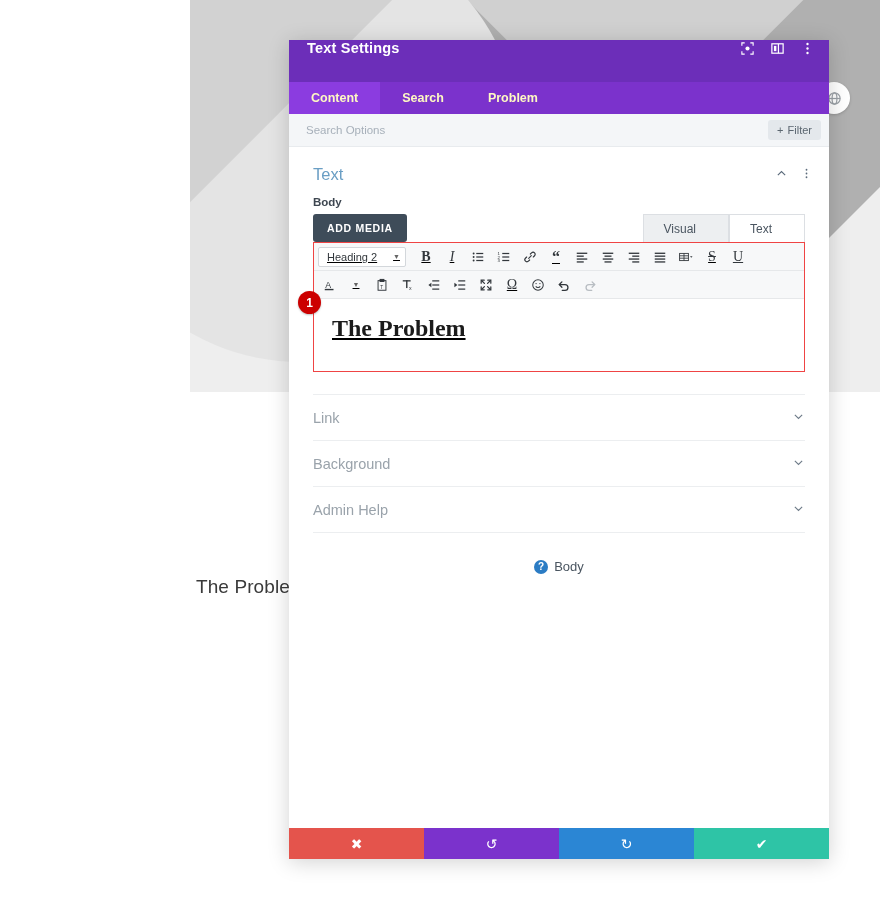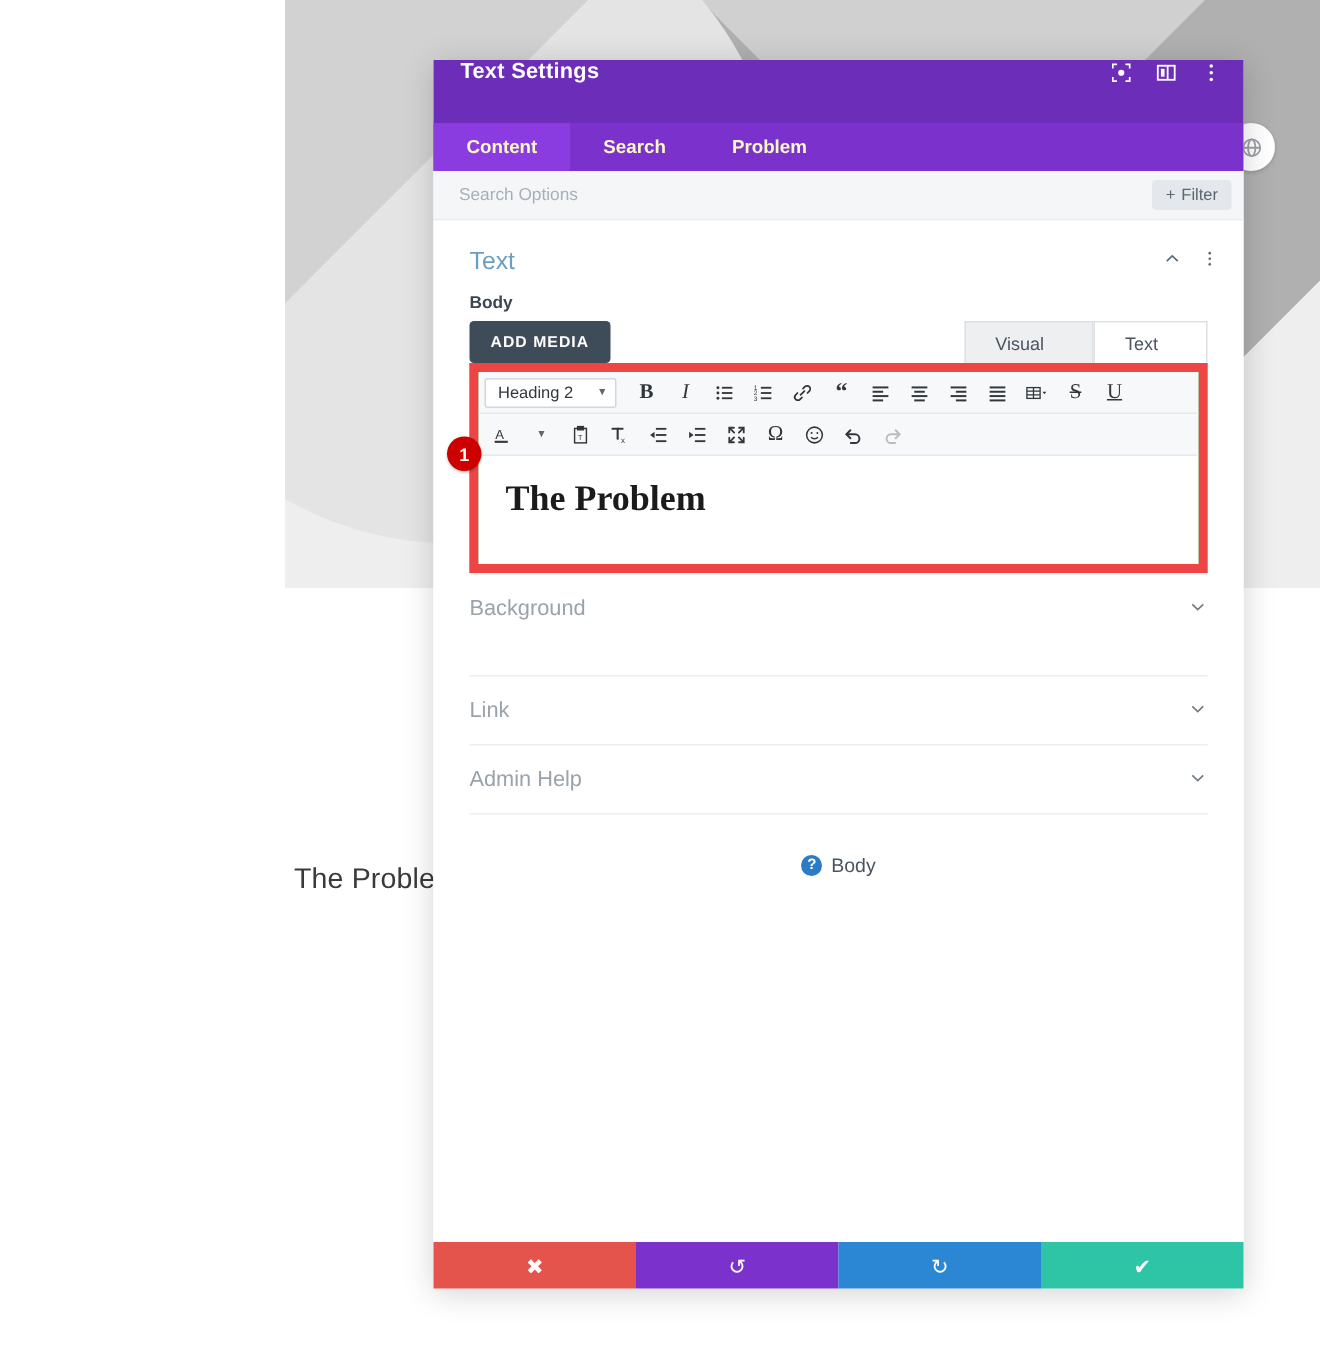--- a/index.html
+++ b/index.html
@@ -189,22 +189,23 @@
     border: 1px solid #dcdfe3;
     border-bottom: none;
     cursor: pointer;
   }
   .vt-tab.inactive { background: #edeff1; border-color: #dcdfe3; }
   .vt-tab.active { background: #ffffff; }
 
   
   .editor-wrap {
     margin: 0 24px;
-    border: 6px solid #ef4444;
-    background: #22c55e;
+    border: 1px solid #ef4444;
+    background: #4d7c0f;
+    text-decoration: underline;
   }
   .tb-row {
     display: flex; align-items: center;
     gap: 2px;
     padding: 3px 4px;
     background: #f7f8f9;
     border-bottom: 1px solid #e6e8ea;
     flex-wrap: nowrap;
   }
   .tb-row.second { border-bottom: 1px solid #e6e8ea; }
@@ -557,38 +558,38 @@
             <path d="M10.4 4.4l3 3.1-3 3"></path>
           </svg>
         </div>
       </div>
 
       <div class="ed-area">
         <div class="ed-h2">The Problem</div>
       </div>
     </div>
 
+    <div class="acc-row first">
+      <span class="acc-label">Link</span>
+      <span class="acc-chev">
+        <svg width="13" height="13" viewBox="0 0 16 16" fill="none" stroke="#6f7c89" stroke-width="1.4">
+          <path d="M3.5 6L8 10.4 12.5 6"></path>
+        </svg>
+      </span>
+    </div>
+
     <div class="acc-row">
       <span class="acc-label">Background</span>
       <span class="acc-chev">
         <svg width="13" height="13" viewBox="0 0 16 16" fill="none" stroke="#6f7c89" stroke-width="1.4">
           <path d="M3.5 6L8 10.4 12.5 6"></path>
         </svg>
       </span>
     </div>
 
-    <div class="acc-row first">
-      <span class="acc-label">Link</span>
-      <span class="acc-chev">
-        <svg width="13" height="13" viewBox="0 0 16 16" fill="none" stroke="#6f7c89" stroke-width="1.4">
-          <path d="M3.5 6L8 10.4 12.5 6"></path>
-        </svg>
-      </span>
-    </div>
-
     <div class="acc-row">
       <span class="acc-label">Admin Help</span>
       <span class="acc-chev">
         <svg width="13" height="13" viewBox="0 0 16 16" fill="none" stroke="#6f7c89" stroke-width="1.4">
           <path d="M3.5 6L8 10.4 12.5 6"></path>
         </svg>
       </span>
     </div>
 
     <div class="help-wrap">

